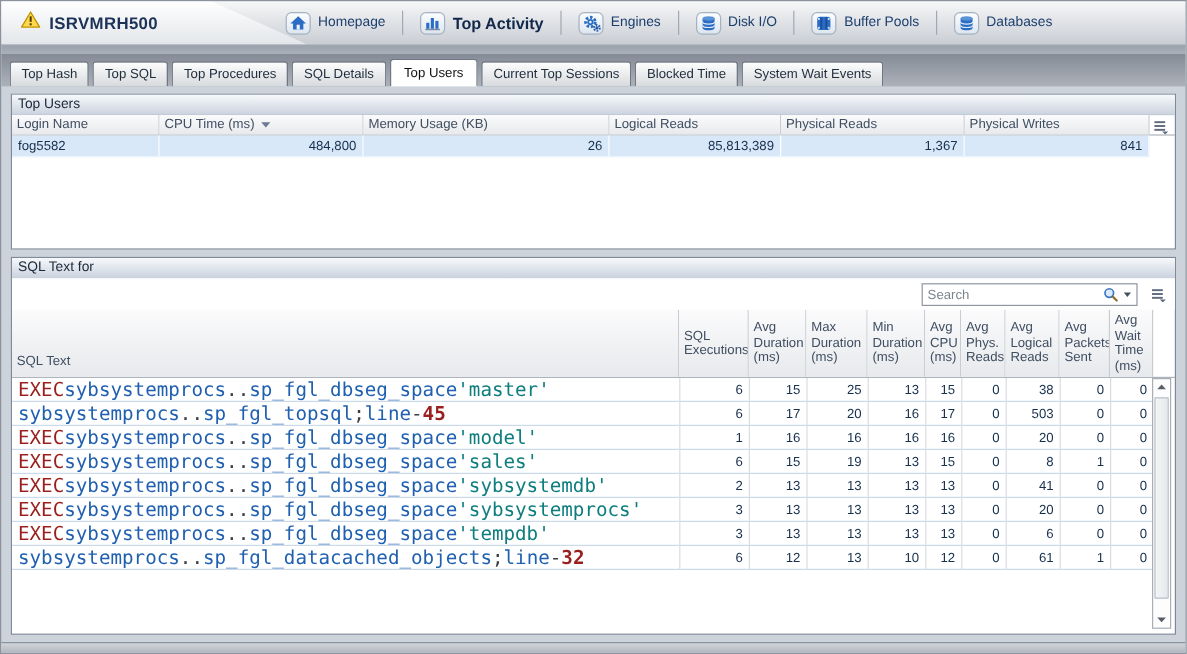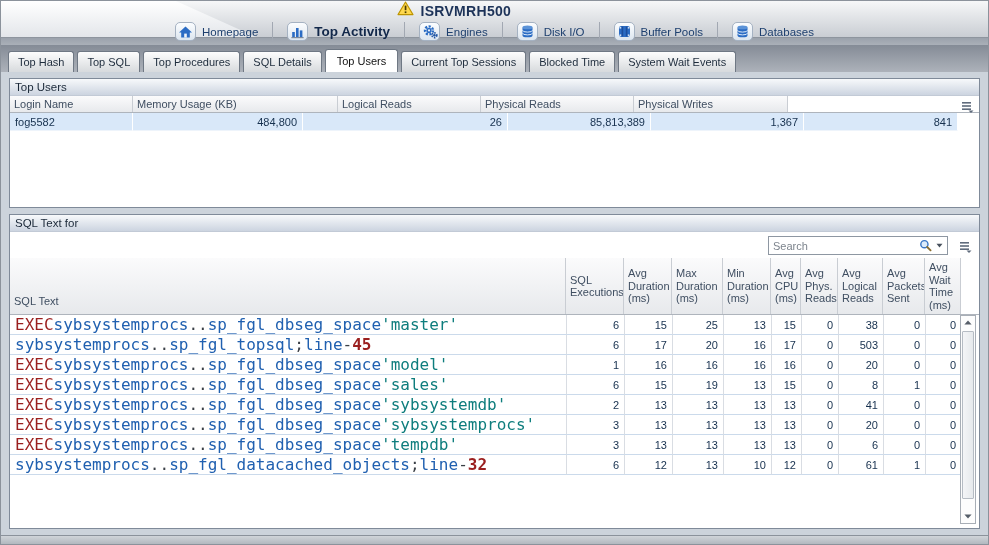--- a/index.html
+++ b/index.html
@@ -8,21 +8,21 @@
 
   .app {
     position:relative; width:989px; height:545px;
     border:1px solid #8b929b; background:#ccd3db; overflow:hidden;
   }
 
   
   .topbar {
     position:relative; height:36px;
     background:linear-gradient(#f6f7f8,#c9cdd3);
-    display:flex; align-items:center;flex-direction:column;
+    display:flex; align-items:center;
   }
   .topbar::before {
     content:""; position:absolute; left:0; top:0; height:100%; width:260px;
     background:linear-gradient(#ffffff,#e3e6ea);
     clip-path:polygon(0 0, 175px 0, 255px 100%, 0 100%);
   }
   .title-area { position:relative; display:flex; align-items:center; gap:7px; padding-left:16px; width:228px; flex:none; }
   .server-name { font-size:14px; font-weight:bold; color:#1c3258; letter-spacing:.3px; }
   .nav { position:relative; display:flex; align-items:center; }
   .nav-item { display:flex; align-items:center; gap:6px; padding:2px 9px; cursor:pointer; }
@@ -241,20 +241,28 @@
     </div>
 
   <div class="content">
 
     <div class="panel tu-panel">
       <div class="panel-title">Top Users</div>
       <div class="tu-header" id="tu-header">
           <div class="hcell" style="width: 123px;">
             <span>Login Name</span>
           </div>
+          <div class="hcell" style="width: 170px;">
+            <span>CPU Time (ms)</span>
+            <span class="sort-arrow">
+              <svg width="9" height="6" viewBox="0 0 9 6">
+                <path d="M0.7 0.8 H8.3 L4.5 5.2 Z" fill="#6a7a90"></path>
+              </svg>
+            </span>
+          </div>
           <div class="hcell" style="width: 205px;">
             <span>Memory Usage (KB)</span>
           </div>
           <div class="hcell" style="width: 143px;">
             <span>Logical Reads</span>
           </div>
           <div class="hcell" style="width: 153px;">
             <span>Physical Reads</span>
           </div>
           <div class="hcell" style="width: 154px;">

